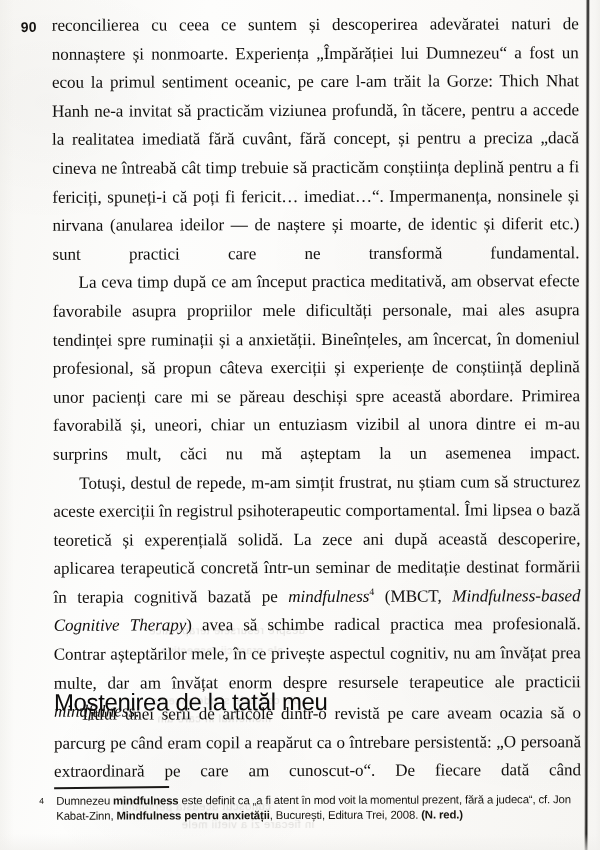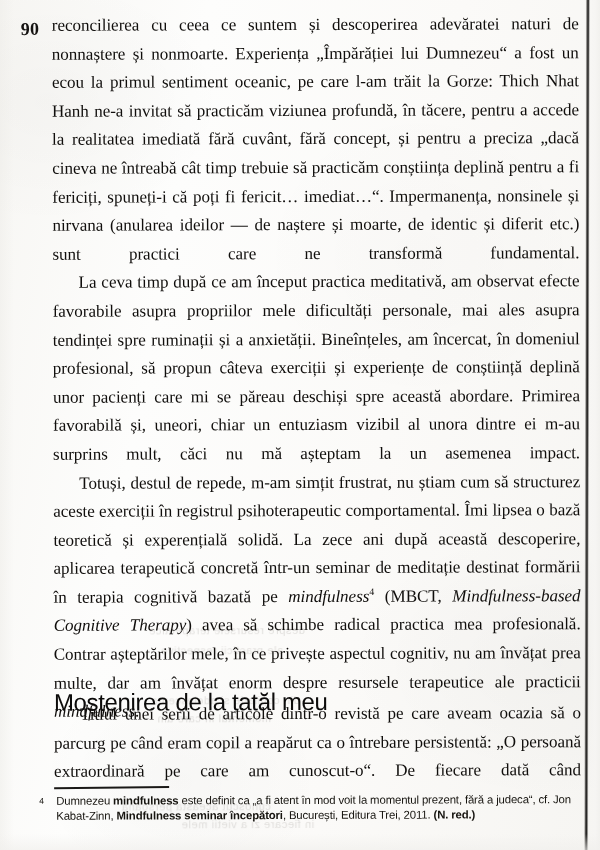--- a/index.html
+++ b/index.html
@@ -65,23 +65,23 @@
     transform: scaleX(-1);
     filter: blur(0.5px);
     pointer-events: none;
     user-select: none;
   }
 
   .page-number {
     position: absolute;
     left: 22px;
     top: 18px;
-    font-family: Liberation Serif, serif;
+    font-family: Liberation Sans, sans-serif;
     font-weight: bold;
-    font-size: 18px;
+    font-size: 14px;
     color: #151311;
     letter-spacing: 0.3px;
   }
 
   .body-col {
     position: absolute;
     left: 53px;
     top: 11px;
     width: 527px;
   }
@@ -187,21 +187,21 @@
     <h2 class="section-title">Moștenirea de la tatăl meu</h2>
 
     <div class="body-col" style="top:700px;">
       <p class="para indent full-justify">Titlul unei serii de articole dintr-o revistă pe care aveam ocazia să o parcurg pe când eram copil a reapărut ca o întrebare persistentă: „O persoană extraordinară pe care am cunoscut-o“. De fiecare dată când</p>
     </div>
 
     <div class="footnote-rule"></div>
 
     <div class="footnote">
       <span class="fn-marker">4</span>
-      <span class="fn-body" id="footnote-body"><span>Dumnezeu </span><b>mindfulness</b><span> este definit ca „a fi atent în mod voit la momentul prezent, fără a judeca“, cf. Jon Kabat-Zinn, </span><b>Mindfulness seminar începători</b><span>, București, Editura Trei, 2011. </span><b>(N. red.)</b></span>
+      <span class="fn-body" id="footnote-body"><span>Dumnezeu </span><b>mindfulness</b><span> este definit ca „a fi atent în mod voit la momentul prezent, fără a judeca“, cf. Jon Kabat-Zinn, </span><b>Mindfulness pentru anxietății</b><span>, București, Editura Trei, 2008. </span><b>(N. red.)</b></span>
     </div>
 
   </div>
 
   <div class="edge-left-soft"></div>
   <div class="edge-right-soft"></div>
   <div class="edge-right"></div>
   <div class="edge-bottom-soft"></div>
 </div>
 

